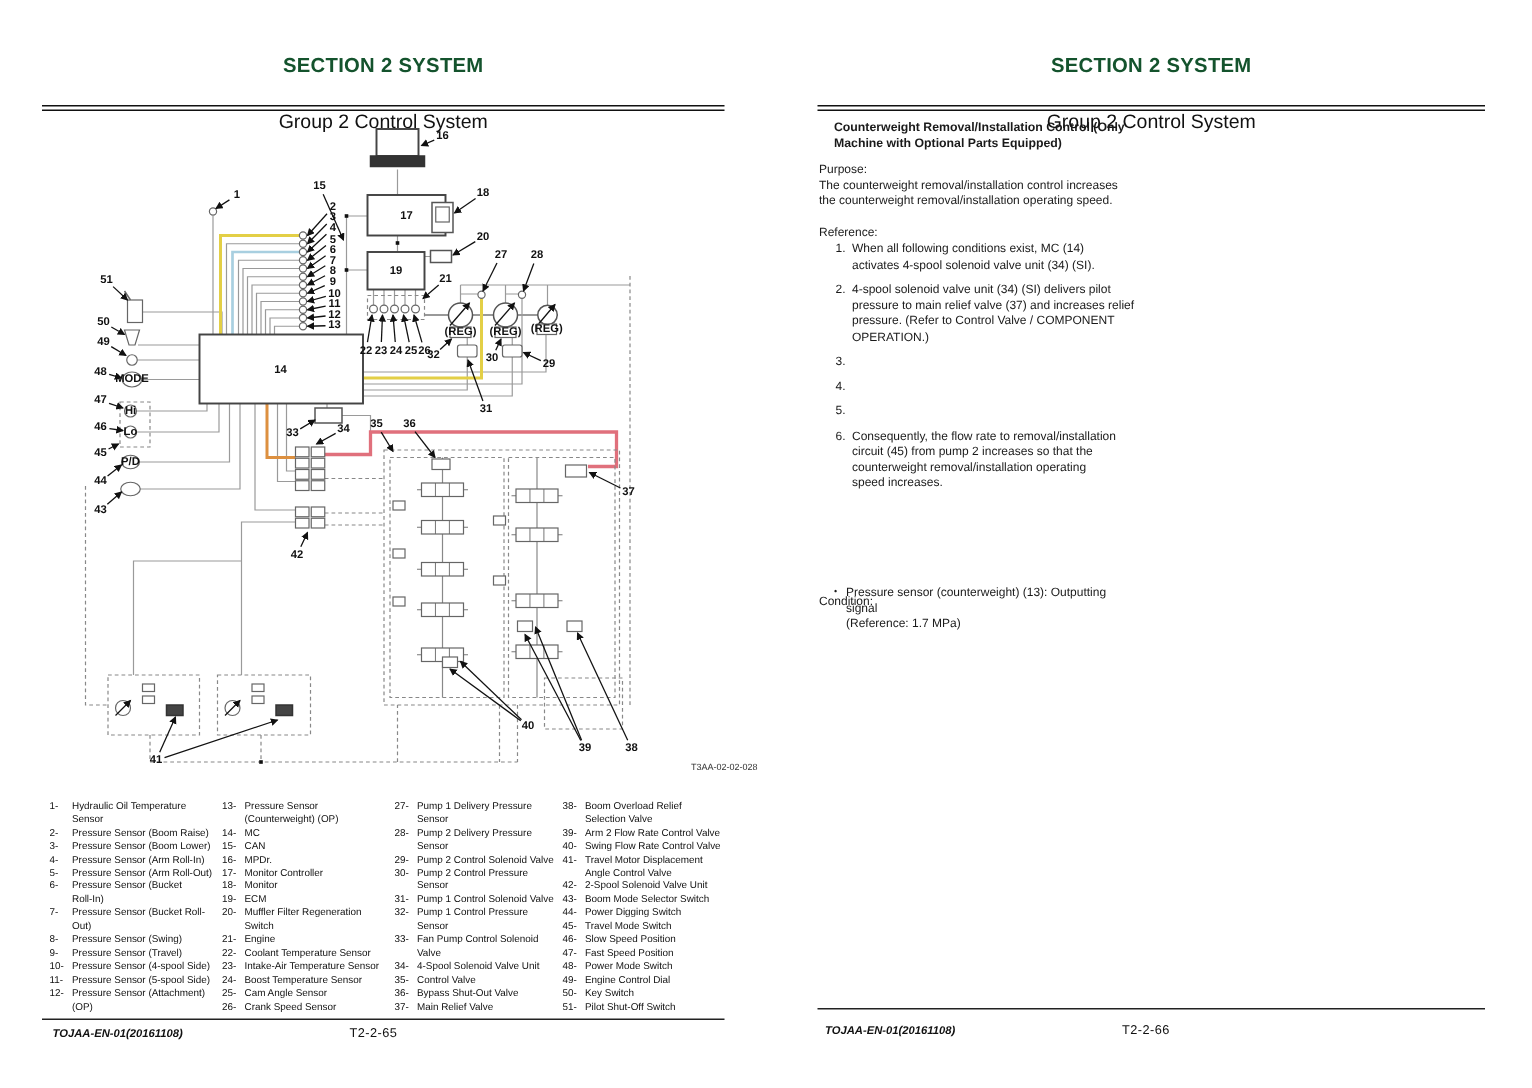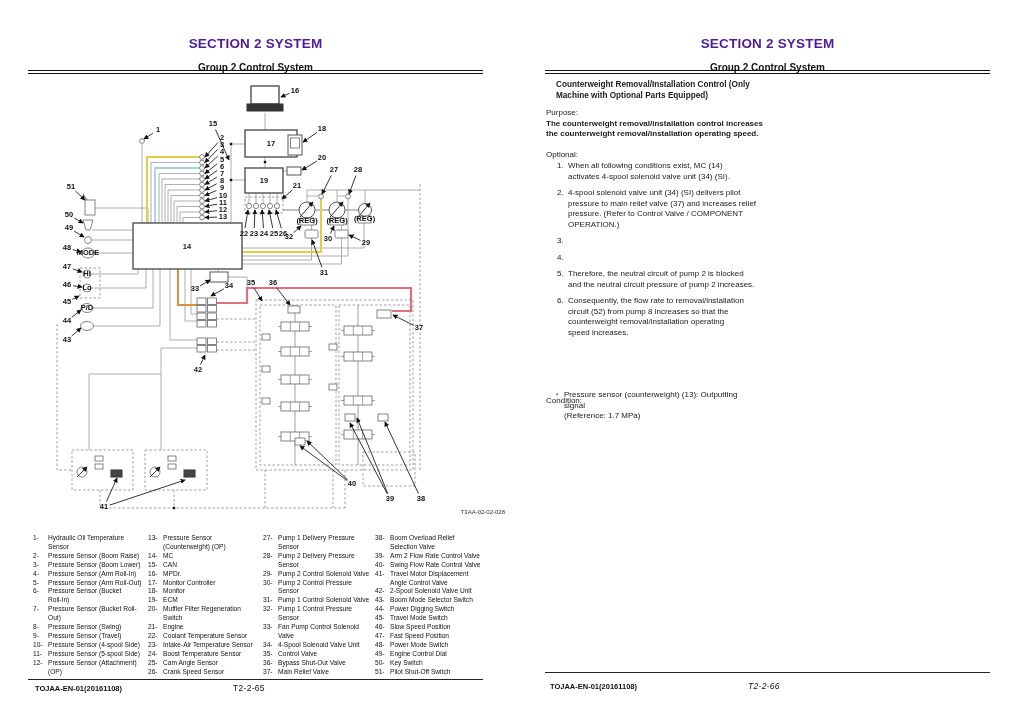--- a/index.html
+++ b/index.html
@@ -1,21 +1,21 @@
 <!DOCTYPE html>
 <html><head>
 <meta charset="utf-8">
 <style>
   * { margin:0; padding:0; box-sizing:border-box; }
   body { width:1021px; height:725px; position:relative; background:#fff;
          font-family:"Liberation Sans", sans-serif; color:#1a1a1a; overflow:hidden; }
   .abs { position:absolute; }
   .page-header { text-align:center; }
-  .h1 { font-size:13.5px; font-weight:bold; letter-spacing:.2px; color:#4c1d95; }
-  .h2 { font-size:10px; font-weight:bold; margin-top:11px; color:#111; }
+  .h1 { font-size:13.5px; font-weight:bold; letter-spacing:.2px; color:#14532d; }
+  .h2 { font-size:13px; font-weight:normal; margin-top:22px; color:#111; }
   .dbl-rule { border-top:1.7px solid #111; border-bottom:1px solid #111; height:4px; }
   .thin-rule { border-top:1px solid #222; height:0; }
 
   
   .pre { white-space:pre-line; }
   .rp-heading { font-size:8.2px; font-weight:bold; line-height:10.5px; width:340px; }
   .rp-label { font-size:8px; line-height:10.5px; }
   .rp-text { font-size:8px; line-height:10.5px; width:345px; }
   .op-item { display:flex; margin-bottom:6px; }
   .op-item .n { width:11px; flex:none; font-size:8px; line-height:10.5px; }
@@ -27,21 +27,21 @@
 
   
   .legend { display:flex; width:476px; }
   .lcol { flex:none; }
   .lcol1 { width:115px; } .lcol2 { width:115px; } .lcol3 { width:112px; } .lcol4 { width:134px; }
   .litem { display:flex; font-size:6.6px; line-height:8.9px; color:#111; }
   .litem .n { width:15px; flex:none; }
   .litem .t { white-space:pre-line; }
 
   .fig-code { font-size:6px; color:#333; text-align:right; width:90px; }
-  .footer-code { font-size:7.5px; font-weight:bold; color:#111; }
+  .footer-code { font-size:7.5px; font-weight:bold; color:#111;font-style:italic; }
   .footer-page { font-size:8.5px; color:#111; letter-spacing:.3px; }
 
   
   svg text { font-family:"Liberation Sans", sans-serif; }
   .dlab { font-weight:bold; font-size:7.5px; fill:#111; text-anchor:middle; dominant-baseline:middle; }
   .lead { stroke:#111; stroke-width:.85; }
   .wire { stroke:#9a9a9a; stroke-width:.8; fill:none; }
   .wire2 { stroke:#777; stroke-width:.9; fill:none; }
   .dash { stroke:#888; stroke-width:.8; fill:none; stroke-dasharray:2.5,2; }
   .box { fill:#fff; stroke:#555; stroke-width:1; }
@@ -589,24 +589,24 @@
 <div class="abs page-header" style="left:545px; top:36px; width:445px;">
   <div class="h1">SECTION 2 SYSTEM</div>
   <div class="h2">Group 2 Control System</div>
 </div>
 <div class="abs dbl-rule" style="left:545px; top:70px; width:445px;"></div>
 
 <div class="abs rp-heading pre" style="left:556px; top:80px;">Counterweight Removal/Installation Control (Only
 Machine with Optional Parts Equipped)</div>
 
 <div class="abs rp-label" style="left:546px; top:108px;">Purpose:</div>
-<div class="abs rp-text pre" style="left:546px; top:118.5px;font-weight:bold;">The counterweight removal/installation control increases
+<div class="abs rp-text pre" style="left:546px; top:118.5px;">The counterweight removal/installation control increases
 the counterweight removal/installation operating speed.</div>
 
-<div class="abs rp-label" style="left:546px; top:150px;">Optional:</div>
+<div class="abs rp-label" style="left:546px; top:150px;">Reference:</div>
 
 <div class="abs" style="left:557px; top:161px; width:340px;">
 
     <div class="op-item">
       <span class="n">1.</span>
       <span class="t pre">When all following conditions exist, MC (14)
 activates 4-spool solenoid valve unit (34) (SI).</span>
     </div>
 
     <div class="op-item">
@@ -620,41 +620,39 @@
     <div class="op-item">
       <span class="n">3.</span>
     </div>
 
     <div class="op-item">
       <span class="n">4.</span>
     </div>
 
     <div class="op-item">
       <span class="n">5.</span>
-      <span class="t pre">Therefore, the neutral circuit of pump 2 is blocked
-and the neutral circuit pressure of pump 2 increases.</span>
     </div>
 
     <div class="op-item">
       <span class="n">6.</span>
       <span class="t pre">Consequently, the flow rate to removal/installation
-circuit (52) from pump 8 increases so that the
+circuit (45) from pump 2 increases so that the
 counterweight removal/installation operating
 speed increases.</span>
     </div>
   </div>
 
 <div class="abs rp-label" style="left:546px; top:396px;">Condition:</div>
 
 <div class="abs" style="left:556px; top:390px; width:340px;">
 
 
     <div class="cond-item">
       <span class="b"></span>
       <span class="t pre">Pressure sensor (counterweight) (13): Outputting
 signal
 (Reference: 1.7 MPa)</span>
     </div>
   </div>
 
 <div class="abs thin-rule" style="left:545px; top:672px; width:445px;"></div>
 <div class="abs footer-code" style="left:550px; top:682px;">TOJAA-EN-01(20161108)</div>
-<div class="abs footer-page" style="left:748px; top:681px;font-style:italic;">T2-2-66</div>
+<div class="abs footer-page" style="left:748px; top:681px;">T2-2-66</div>
 
 </body></html>

